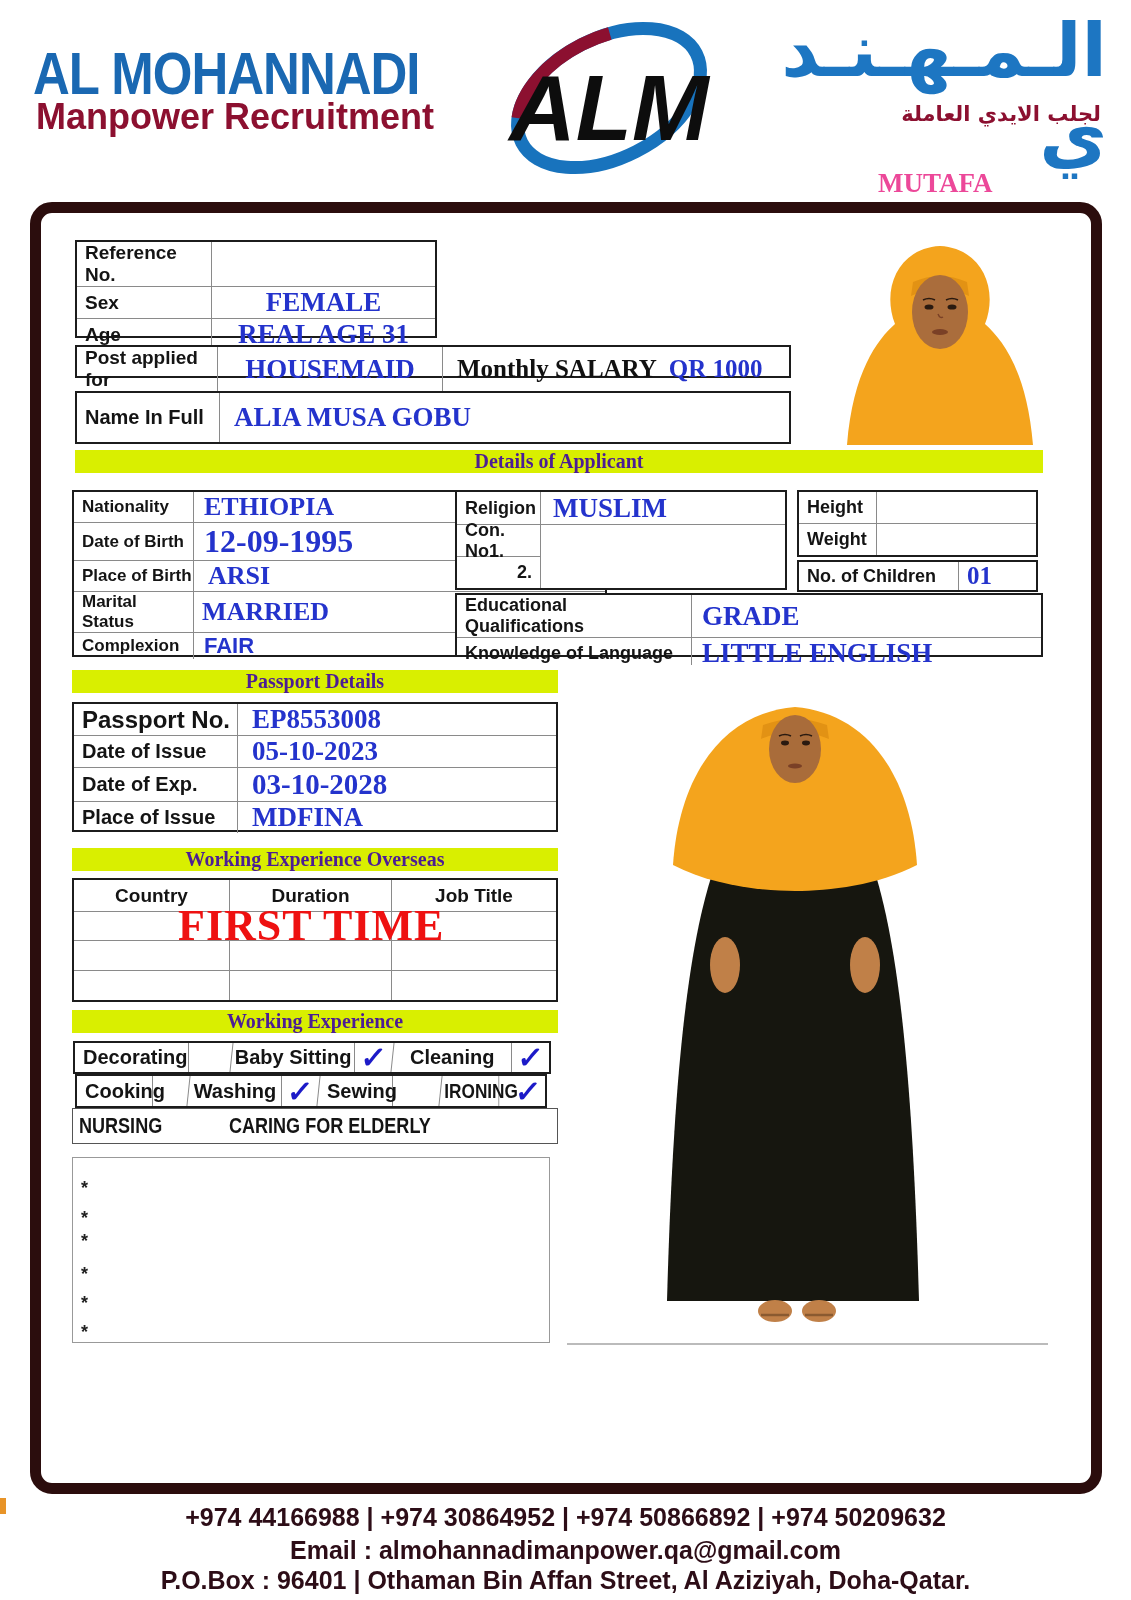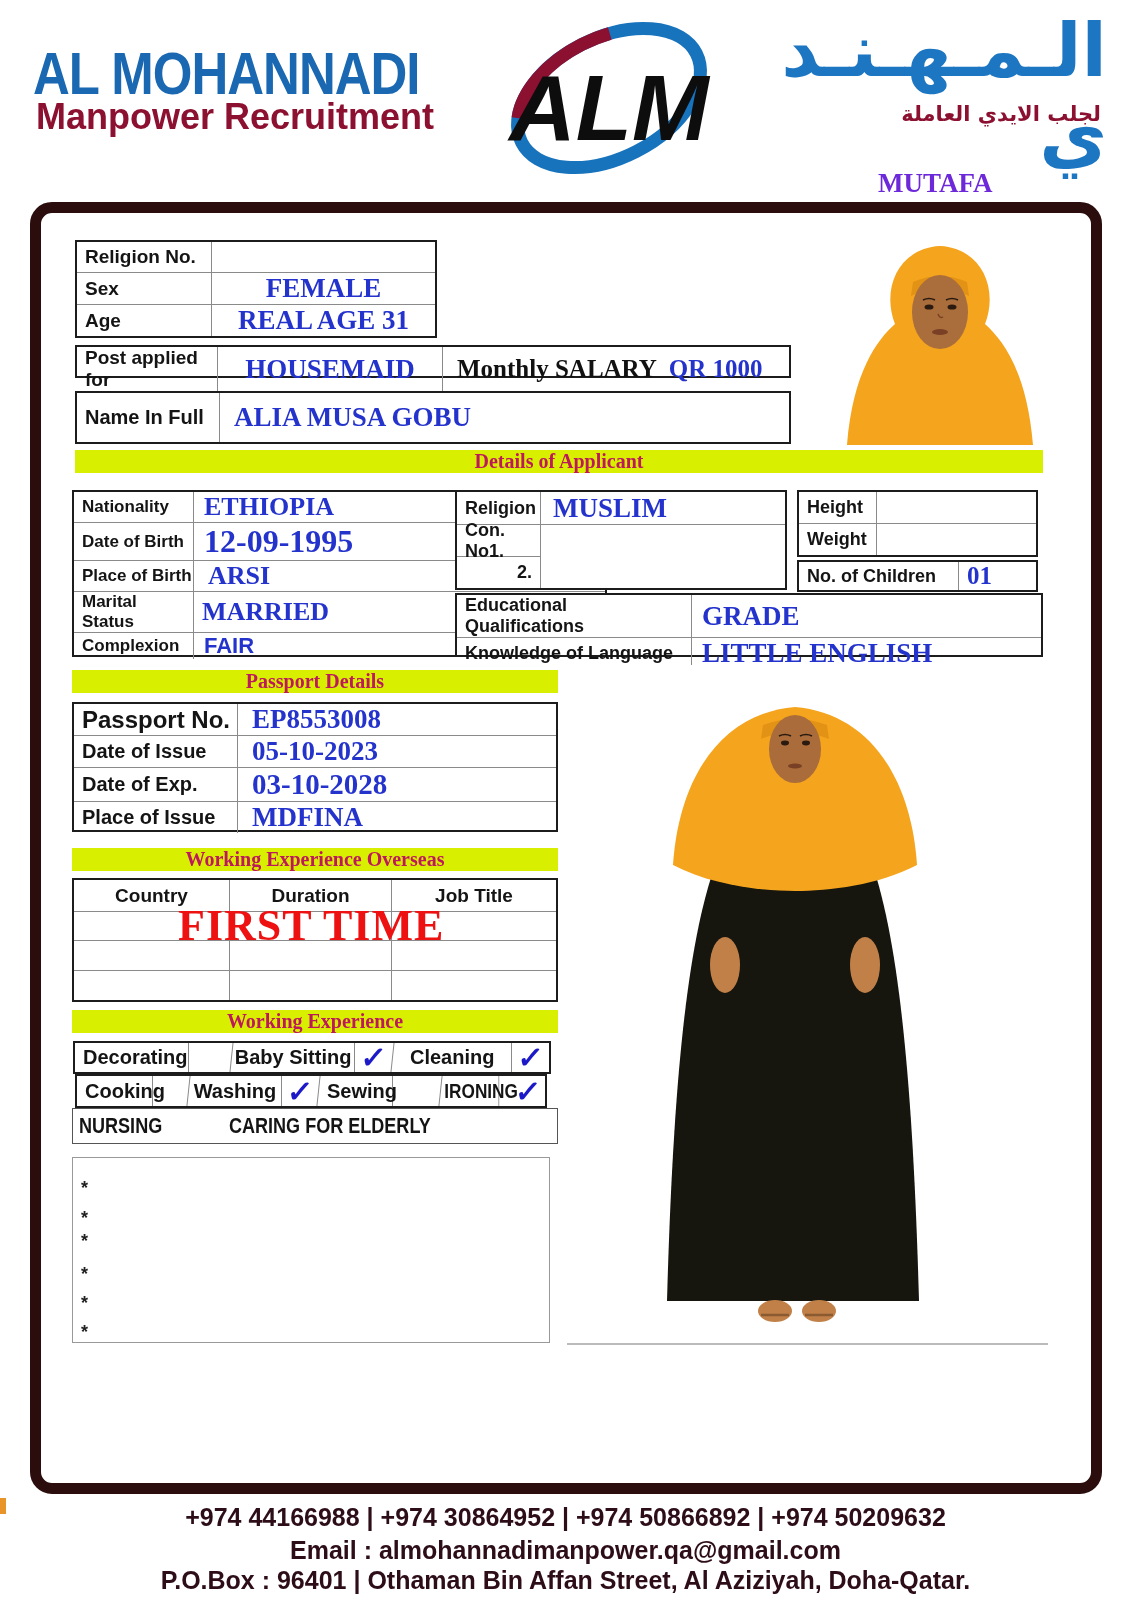--- a/index.html
+++ b/index.html
@@ -4,39 +4,39 @@
 <style>
   html,body{margin:0;padding:0;background:#ffffff;}
   .page{position:relative;width:1131px;height:1600px;background:#ffffff;overflow:hidden;
         font-family:"Liberation Sans",sans-serif;}
   .abs{position:absolute;}
   
   .brand1{left:33px;top:40px;font-size:51px;font-weight:bold;color:#1a68b2;
           letter-spacing:-1px;transform:scaleY(1.15);transform-origin:left top;white-space:nowrap;}
   .brand2{left:36px;top:96px;font-size:36px;font-weight:bold;color:#8c1030;white-space:nowrap;}
   .agent{left:878px;top:168px;font-family:"Liberation Serif",serif;font-size:27px;
-         font-weight:bold;color:#6d28d9;}
+         font-weight:bold;color:#ec4899;}
   .arab-big{right:24px;top:8px;width:400px;text-align:right;direction:rtl;
             font-family:"DejaVu Sans",sans-serif;font-size:74px;color:#1d76c2;line-height:1.15;
             font-weight:bold;}
   .arab-sub{right:30px;top:102px;width:340px;text-align:right;direction:rtl;
             font-family:"DejaVu Sans",sans-serif;font-size:21px;color:#8c1030;font-weight:bold;}
   
   .frame{left:30px;top:202px;width:1072px;height:1292px;box-sizing:border-box;
          border:11px solid #2b0d0d;border-radius:22px;background:#ffffff;}
   .bluefill{left:47px;top:219px;width:1038px;height:1258px;background:#0a05e6;}
   
   .box{background:#ffffff;border:2px solid #1c1c1c;box-sizing:border-box;}
   .lbl{font-weight:bold;color:#141414;display:flex;align-items:center;padding-left:8px;
        box-sizing:border-box;}
   .val{font-family:"Liberation Serif",serif;font-weight:bold;color:#2433cc;display:flex;
        align-items:center;box-sizing:border-box;}
   .center{justify-content:center;}
   .bar{background:#d9ef00;display:flex;align-items:center;justify-content:center;
-       font-family:"Liberation Serif",serif;font-weight:bold;font-size:20px;color:#be185d;}
+       font-family:"Liberation Serif",serif;font-weight:bold;font-size:20px;color:#4c1d95;}
   .grid{display:grid;box-sizing:border-box;}
   .bdr{border-bottom:1px solid #8a8a8a;border-right:1px solid #8a8a8a;}
   .bdr-b{border-bottom:1px solid #8a8a8a;}
   .bdr-r{border-right:1px solid #8a8a8a;}
   .check{font-size:30px;font-weight:bold;color:#1c1ac8;display:flex;align-items:center;
          justify-content:center;transform:skewX(-6deg);}
   .narrow{transform:scaleX(0.82);transform-origin:left center;white-space:nowrap;}
   .stamp{font-family:"Liberation Serif",serif;font-weight:bold;font-size:44px;color:#ee1111;
          letter-spacing:1px;white-space:nowrap;}
   .foot{width:100%;text-align:center;font-weight:bold;color:#2d0d17;font-size:25px;
@@ -62,21 +62,21 @@
       <text x="117" y="130" text-anchor="middle" font-family="Liberation Sans, sans-serif" font-size="92" font-weight="bold" font-style="italic" fill="#0d0d0d">ALM</text>
     </svg>
   </div>
   <div class="abs arab-sub">لجلب الايدي العاملة</div>
   <div class="abs agent">MUTAFA</div>
 
   <div class="abs bluefill"></div>
   <div class="abs frame"></div>
 
   <div class="abs box grid" style="left:75px;top:240px;width:362px;height:98px;grid-template-columns:135px 1fr;grid-auto-rows:1fr;">
-    <div class="lbl bdr" style="font-size:19px;">Religion No.</div>
+    <div class="lbl bdr" style="font-size:19px;">Reference No.</div>
     <div class="val bdr-b"></div>
     <div class="lbl bdr" style="font-size:19px;">Sex</div>
     <div class="val center bdr-b" style="font-size:27px;">FEMALE</div>
     <div class="lbl bdr-r" style="font-size:19px;">Age</div>
     <div class="val center" style="font-size:27px;">REAL AGE 31</div>
   </div>
 
   <div class="abs box grid" style="left:75px;top:345px;width:716px;height:33px;grid-template-columns:141px 225px 1fr;">
     <div class="lbl bdr-r" style="font-size:19px;">Post applied for</div>
     <div class="val center bdr-r" style="font-size:27px;">HOUSEMAID</div>

